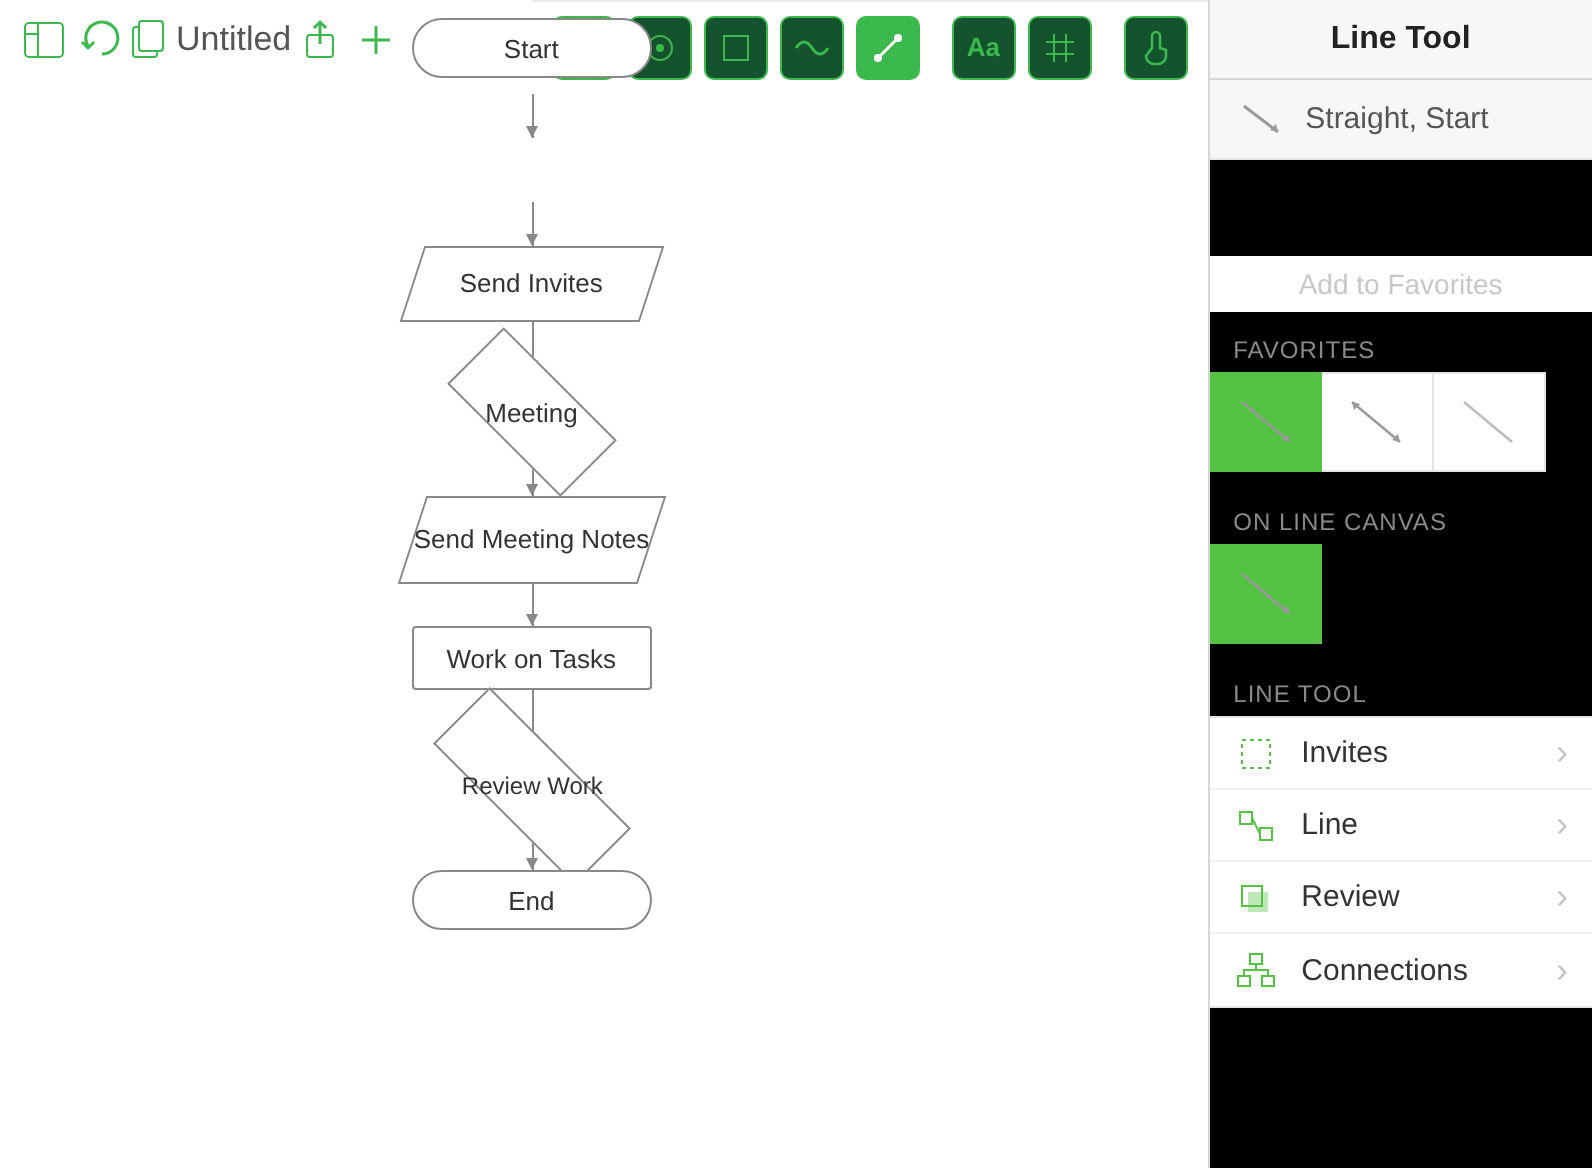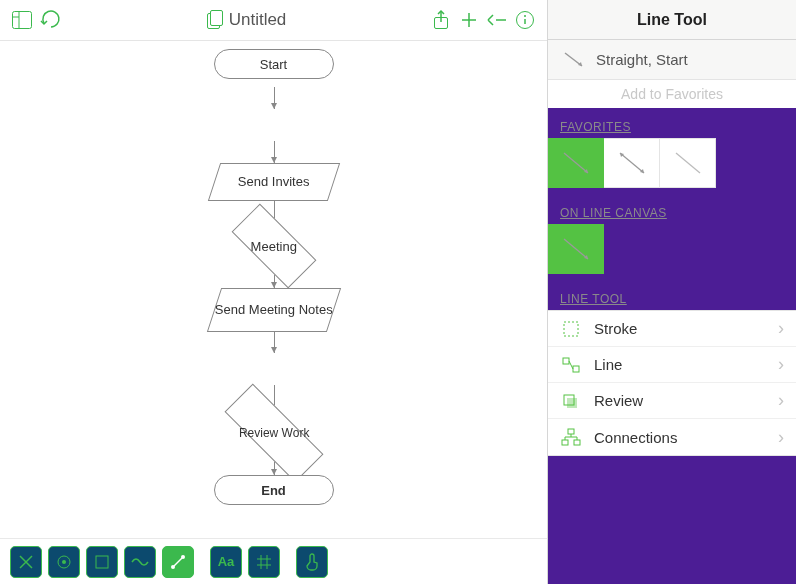--- a/index.html
+++ b/index.html
@@ -1,21 +1,21 @@
 <!DOCTYPE html>
 <html><head>
 <meta charset="utf-8">
 <style>
   * { box-sizing: border-box; }
   html, body { margin: 0; padding: 0; font-family: -apple-system, "Helvetica Neue", Arial, sans-serif; }
   body { width: 796px; height: 584px; overflow: hidden; background: #fff; color: #333; }
 
   .app { display: flex; width: 100%; height: 100%; }
-  .left  { flex: 0 0 548px; display: flex; flex-direction: column; border-right: 1px solid #d6d6d6; position: relative; }
-  .right { flex: 1; display: flex; flex-direction: column; background: #4c1d95; }
+  .left  { flex: 0 0 548px; display: flex; flex-direction: row; border-right: 1px solid #d6d6d6; position: relative; }
+  .right { flex: 1; display: flex; flex-direction: column; background: #000000; }
 
   
   .topbar { height: 40px; display: flex; align-items: center; padding: 0 8px; }
   .tb-btn { width: 28px; height: 28px; display: inline-flex; align-items: center; justify-content: center; color: #3bb94d; border-radius: 4px; }
   .tb-sp { flex: 1; }
   .title-wrap { display: flex; align-items: center; gap: 6px; }
   .title { font-size: 17px; color: #555; }
 
   
   .canvas { flex: 1; position: relative; background: #fff; border-top: 1px solid #e5e5e5; }
@@ -26,29 +26,29 @@
   .rect  { width: 120px; height: 32px; border-radius: 2px; }
   .para  { width: 120px; height: 38px; transform: translateX(-50%) skewX(-18deg); }
   .para span { transform: skewX(18deg); display: block; line-height: 1.15; }
   .diamond { width: 80px; height: 40px; transform: translateX(-50%) rotate(45deg); }
   .diamond span { transform: rotate(-45deg); display: block; }
   .arrow { position: absolute; left: 50%; width: 1px; background: #888; }
   .arrow::after { content: ""; position: absolute; left: -3px; bottom: 0; width: 0; height: 0; border-left: 3.5px solid transparent; border-right: 3.5px solid transparent; border-top: 6px solid #888; }
 
   
   .bottombar { height: 46px; display: flex; align-items: center; gap: 6px; padding: 0 10px; border-top: 1px solid #e9e9e9; }
-  .mode-btn { width: 32px; height: 32px; display: inline-flex; align-items: center; justify-content: center; border: 1px solid #3bb94d; color: #3bb94d; border-radius: 5px; background: #0c4a6e; }
+  .mode-btn { width: 32px; height: 32px; display: inline-flex; align-items: center; justify-content: center; border: 1px solid #3bb94d; color: #3bb94d; border-radius: 5px; background: #14532d; }
   .mode-btn.active { background: #3bb94d; color: #fff; }
   .sep { width: 4px; }
 
   
   .rhdr { height: 40px; display: flex; align-items: center; justify-content: center; background: #f7f7f6; border-bottom: 1px solid #d6d6d6; font-weight: 600; font-size: 16px; color: #222; }
   .r-sub { height: 40px; display: flex; align-items: center; gap: 10px; padding: 0 14px; background: #f7f7f6; border-bottom: 1px solid #e4e4e4; color: #555; font-size: 15px; }
-  .r-add { height: 28px; display: flex; align-items: center; justify-content: center; background: #fff; color: #c8c8c8; font-size: 14px; }
-  .r-label { padding: 12px 12px 4px; font-size: 12px; letter-spacing: 0.5px; color: #8a8a8a; text-decoration: underline; }
+  .r-add { height: 28px; display: flex; align-items: center; justify-content: center; background: #fff; color: #c8c8c8; font-size: 14px; margin-top: 48px; }
+  .r-label { padding: 12px 12px 4px; font-size: 12px; letter-spacing: 0.5px; color: #8a8a8a; }
   .swatches { display: flex; gap: 0; padding: 0 0 6px 0; }
   .sw { width: 56px; height: 50px; border: 1px solid #e4e4e4; border-left: none; display: flex; align-items: center; justify-content: center; background: #fff; }
   .sw:first-child { border-left: 1px solid #e4e4e4; border-left: none; }
   .sw.sel { background: #54c243; border: none; }
   .sw svg { display: block; }
 
   .settings { background: #fff; border-top: 1px solid #e4e4e4; border-bottom: 1px solid #e4e4e4; }
   .row { height: 36px; display: flex; align-items: center; padding: 0 12px; border-bottom: 1px solid #efefef; font-size: 15px; color: #333; }
   .row:last-child { border-bottom: none; }
   .row-ico { width: 22px; height: 22px; margin-right: 12px; display: inline-flex; align-items: center; justify-content: center; color: #54c243; }
@@ -132,24 +132,27 @@
 Invites</span>
         </div>
       <div class="shape diamond" style="top:185px;">
           <span>Meeting</span>
         </div>
       <div class="shape para" style="top:247px;height:44px;">
           <span>Send
 Meeting
 Notes</span>
         </div>
+      <div class="shape rect" style="top:312px;">
+          <span>Work on Tasks</span>
+        </div>
       <div class="shape diamond" style="top:372px;width:100px;height:40px;">
           <span style="font-size:12px">Review Work</span>
         </div>
-      <div class="shape pill" style="top:434px;font-weight:bold;">
+      <div class="shape pill" style="top:434px;">
           <span>End</span>
         </div>
     </div>
 
     <div class="bottombar">
       <div class="mode-btn">
           <svg width="18" height="18">
             <line x1="3" y1="15" x2="15" y2="3" stroke="currentColor" stroke-width="1.5"></line>
             <line x1="3" y1="3" x2="15" y2="15" stroke="currentColor" stroke-width="1.5"></line>
           </svg>
@@ -242,21 +245,21 @@
     </div>
 
     <div class="r-label">LINE TOOL</div>
     <div class="settings">
       <div class="row">
         <span class="row-ico">
             <svg width="18" height="18">
               <rect x="2" y="2" width="14" height="14" fill="none" stroke="currentColor" stroke-dasharray="2 2"></rect>
             </svg>
           </span>
-        <span class="row-label">Stroke</span>
+        <span class="row-label">Invites</span>
         <span class="chev">›</span>
       </div>
       <div class="row">
         <span class="row-ico">
             <svg width="20" height="18">
               <rect x="2" y="2" width="6" height="6" fill="none" stroke="currentColor"></rect>
               <rect x="12" y="10" width="6" height="6" fill="none" stroke="currentColor"></rect>
               <line x1="8" y1="5" x2="12" y2="13" stroke="currentColor"></line>
             </svg>
           </span>

